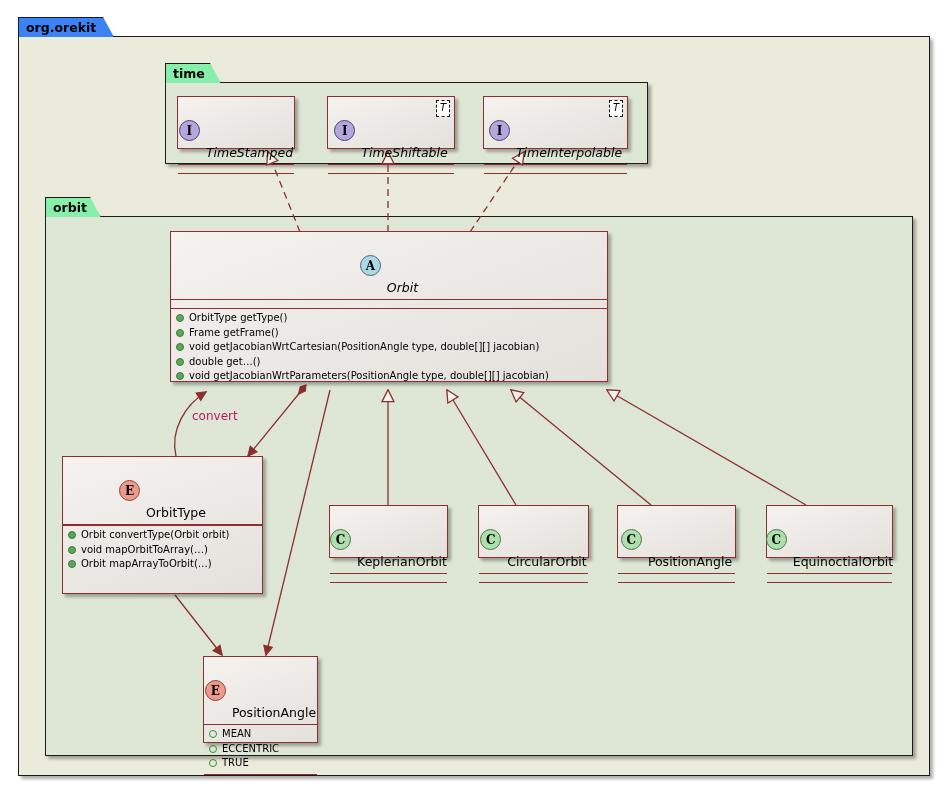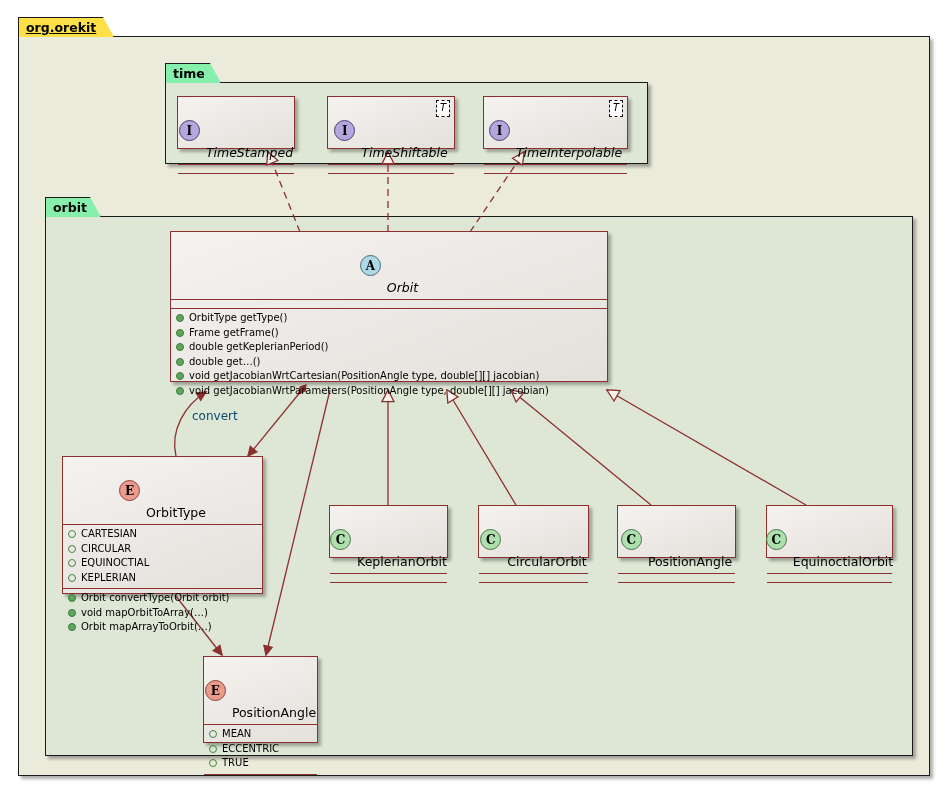--- a/index.html
+++ b/index.html
@@ -40,21 +40,21 @@
     background: inherit;
     height: 20px;
     padding: 1px 18px 0 7px;
     font-weight: bold;
     font-size: 12.5px;
     color: #000000;
     line-height: 18px;
     white-space: nowrap;
     clip-path: polygon(0 0, calc(100% - 11px) 0, 100% 100%, 0 100%);
   }
-  .pkg-tab-outer { background: #fde047; text-decoration: underline; }
+  .pkg-tab-outer { background: #3b82f6; }
   .pkg-tab-inner { background: #86efac; }
 
   
   .cls {
     position: absolute;
     box-sizing: border-box;
     border: 1.5px solid #8c2f2f;
     background: linear-gradient(160deg, #f5f2ef 0%, #e4e0dc 100%);
     box-shadow: 3px 3px 3px rgba(0,0,0,0.30);
     z-index: 10;
@@ -130,21 +130,21 @@
     font-size: 10px;
     line-height: 13px;
     text-align: center;
     color: #000;
   }
 
   
   .edge-label {
     position: absolute;
     font-size: 12px;
-    color: #0c4a6e;
+    color: #be185d;
     z-index: 8;
     white-space: nowrap;
   }
 </style>
 </head>
 <body>
 
 <div id="canvas">
 
   <div class="pkg pkg-outer" style="left:18px; top:36px; width:912px; height:740px;"></div>
@@ -247,61 +247,39 @@
       <div class="row">
           <span class="bullet bullet-pub-method"></span>
           <span>OrbitType getType()</span>
         </div>
       <div class="row">
           <span class="bullet bullet-pub-method"></span>
           <span>Frame getFrame()</span>
         </div>
       <div class="row">
           <span class="bullet bullet-pub-method"></span>
-          <span>double getKeplerianPeriod()</span>
+          <span>void getJacobianWrtCartesian(PositionAngle type, double[][] jacobian)</span>
         </div>
       <div class="row">
           <span class="bullet bullet-pub-method"></span>
           <span>double get…()</span>
-        </div>
-      <div class="row">
-          <span class="bullet bullet-pub-method"></span>
-          <span>void getJacobianWrtCartesian(PositionAngle type, double[][] jacobian)</span>
         </div>
       <div class="row">
           <span class="bullet bullet-pub-method"></span>
           <span>void getJacobianWrtParameters(PositionAngle type, double[][] jacobian)</span>
         </div>
     </div>
   </div>
 
   <div class="cls" style="left:62px; top:456px; width:201px; height:138px;">
     <div class="cls-head">
       <span class="badge badge-enum">E</span>
       <span class="cls-name">OrbitType</span>
     </div>
     <div class="sep"></div>
-    <div class="section">
-      <div class="row">
-          <span class="bullet bullet-pub-field"></span>
-          <span>CARTESIAN</span>
-        </div>
-      <div class="row">
-          <span class="bullet bullet-pub-field"></span>
-          <span>CIRCULAR</span>
-        </div>
-      <div class="row">
-          <span class="bullet bullet-pub-field"></span>
-          <span>EQUINOCTIAL</span>
-        </div>
-      <div class="row">
-          <span class="bullet bullet-pub-field"></span>
-          <span>KEPLERIAN</span>
-        </div>
-    </div>
     <div class="sep"></div>
     <div class="section">
       <div class="row">
           <span class="bullet bullet-pub-method"></span>
           <span>Orbit convertType(Orbit orbit)</span>
         </div>
       <div class="row">
           <span class="bullet bullet-pub-method"></span>
           <span>void mapOrbitToArray(…)</span>
         </div>

